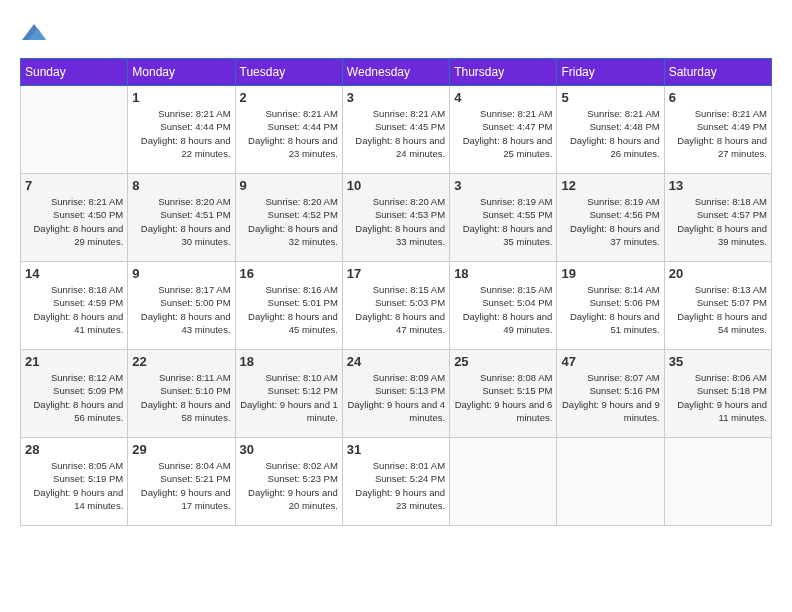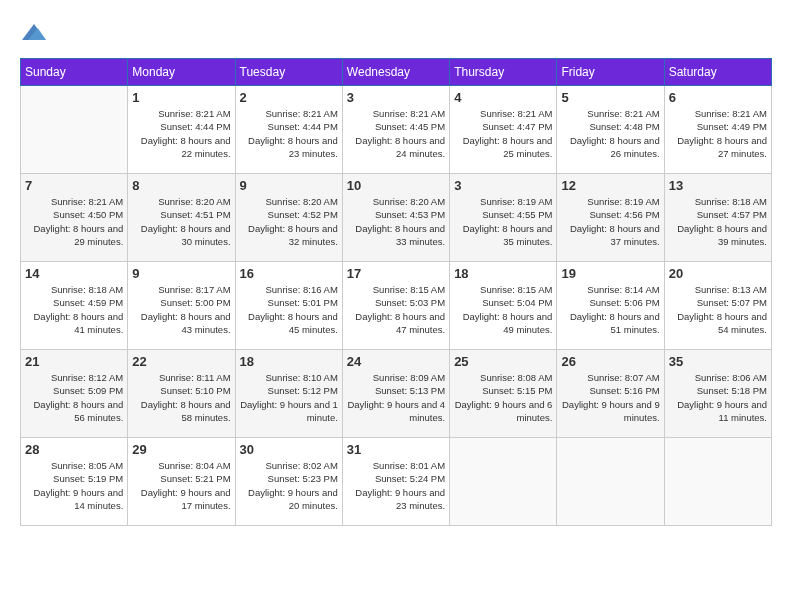--- a/index.html
+++ b/index.html
@@ -237,21 +237,21 @@
           </td>
           <td class="row-shade">
             <span class="day-number">24</span>
             <div class="day-info">Sunrise: 8:09 AM<br>Sunset: 5:13 PM<br>Daylight: 9 hours and 4 minutes.</div>
           </td>
           <td class="row-shade">
             <span class="day-number">25</span>
             <div class="day-info">Sunrise: 8:08 AM<br>Sunset: 5:15 PM<br>Daylight: 9 hours and 6 minutes.</div>
           </td>
           <td class="row-shade">
-            <span class="day-number">26</span>
+            <span class="day-number">47</span>
             <div class="day-info">Sunrise: 8:07 AM<br>Sunset: 5:16 PM<br>Daylight: 9 hours and 9 minutes.</div>
           </td>
           <td class="row-shade">
             <span class="day-number">35</span>
             <div class="day-info">Sunrise: 8:06 AM<br>Sunset: 5:18 PM<br>Daylight: 9 hours and 11 minutes.</div>
           </td>
         </tr>
         <tr>
           <td>
             <span class="day-number">28</span>

